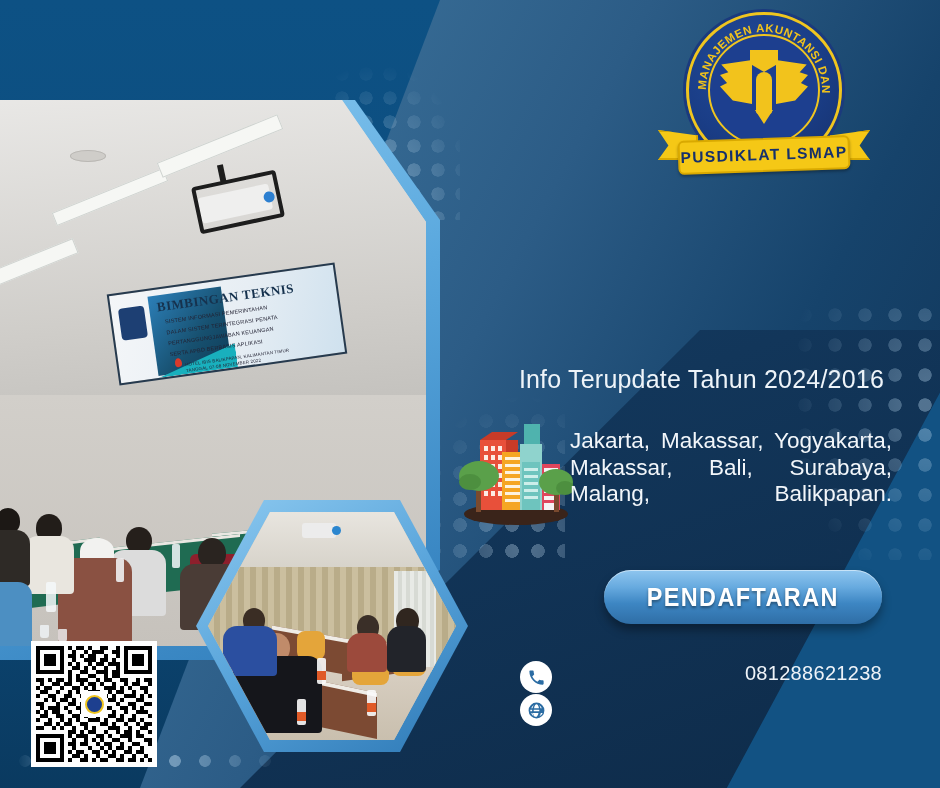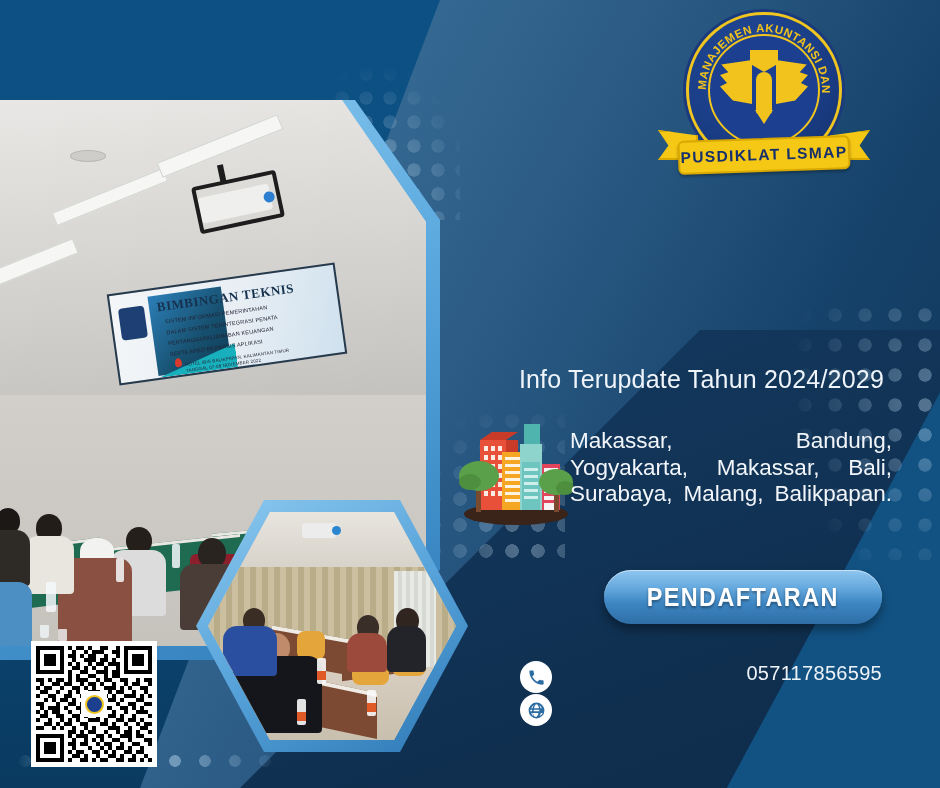--- a/index.html
+++ b/index.html
@@ -344,21 +344,21 @@
     </div>
     <div class="banner-ribbon">
       <div class="ribtail ribL"></div>
       <div class="ribtail ribR"></div>
       <div class="rib"></div>
       <div class="ribtxt">PUSDIKLAT LSMAP</div>
     </div>
   </div>
 
 
-  <div class="subhead">Info Terupdate Tahun 2024/2029</div>
+  <div class="subhead">Info Terupdate Tahun 2024/2016</div>
 
   <div class="cityart">
     <svg viewBox="0 0 116 112" xmlns="http://www.w3.org/2000/svg">
       <ellipse cx="58" cy="100" rx="52" ry="11" fill="#3a241a"></ellipse>
       <rect x="22" y="26" width="26" height="70" fill="#e8503a"></rect>
       <polygon points="22,26 34,18 60,18 48,26" fill="#c73b28"></polygon>
       <rect x="48" y="26" width="12" height="70" fill="#c73b28"></rect>
       <g fill="#fdece4">
         <rect x="26" y="32" width="4" height="5"></rect>
           <rect x="33" y="32" width="4" height="5"></rect>
@@ -414,38 +414,38 @@
         <ellipse cx="12" cy="68" rx="11" ry="8" fill="#4d8f3f"></ellipse>
       </g>
       <g>
         <rect x="96" y="70" width="5" height="28" fill="#7a4a2e"></rect>
         <ellipse cx="98" cy="68" rx="17" ry="13" fill="#5aa04a"></ellipse>
         <ellipse cx="107" cy="74" rx="9" ry="7" fill="#4d8f3f"></ellipse>
       </g>
     </svg>
   </div>
 
-  <div class="cities">Makassar, Bandung, Yogyakarta, Makassar, Bali, Surabaya, Malang, Balikpapan.</div>
+  <div class="cities">Jakarta, Makassar, Yogyakarta, Makassar, Bali, Surabaya, Malang, Balikpapan.</div>
 
   <button class="cta">
     <span>PENDAFTARAN</span>
   </button>
 
   <div class="cicon ic-phone">
     <svg viewBox="0 0 24 24" xmlns="http://www.w3.org/2000/svg">
         <path d="M6.6 10.8c1.5 2.9 3.7 5.1 6.6 6.6l2.2-2.2c.3-.3.7-.4 1-.2 1.1.4 2.4.6 3.6.6.6 0 1 .4 1 1V20c0 .6-.4 1-1 1C10.6 21 3 13.4 3 4c0-.6.4-1 1-1h3.4c.6 0 1 .4 1 1 0 1.3.2 2.5.6 3.6.1.4 0 .8-.2 1l-2.2 2.2z"></path>
       </svg>
   </div>
   <div class="cicon ic-web">
     <svg viewBox="0 0 24 24" xmlns="http://www.w3.org/2000/svg">
         <path d="M12 2a10 10 0 100 20 10 10 0 000-20zm0 2c1.2 0 2.6 2.1 3.1 5H8.9C9.4 6.1 10.8 4 12 4zM8.5 11h7a20 20 0 010 2h-7a20 20 0 010-2zM6.5 13H4.2a8 8 0 010-2h2.3a22 22 0 000 2zm1 2h7c-.5 2.9-1.9 5-3.5 5s-3-2.1-3.5-5zm10 0h2.3a8.1 8.1 0 01-4.2 4.3c.8-1.1 1.4-2.6 1.9-4.3zm0-4c.3 1 .4 1.3 0 2h2.3a8 8 0 000-2h-2.3zm1.2-2h-1.6c-.4-1.6-1-3-1.8-4.1A8.1 8.1 0 0118.7 9zM8.7 4.9C7.9 6 7.3 7.4 6.9 9H5.3a8.1 8.1 0 013.4-4.1zM5.3 15h1.6c.4 1.7 1 3.2 1.8 4.3A8.1 8.1 0 015.3 15z"></path>
       </svg>
   </div>
   <div class="contact">
-    <div class="line">057117856595</div>
+    <div class="line">081288621238</div>
   </div>
 
   <div class="qr">
     <div class="qr-canvas">
       <svg viewBox="0 0 29 29" xmlns="http://www.w3.org/2000/svg" shape-rendering="crispEdges" style="width:100%;height:100%;display:block">
         <rect width="29" height="29" fill="#fff"></rect>
         <g fill="#000">
           <path d="M0 0h7v7H0z"></path>
             <path d="M1 1h5v5H1z" fill="#fff"></path>
             <path d="M2 2h3v3H2z"></path>

